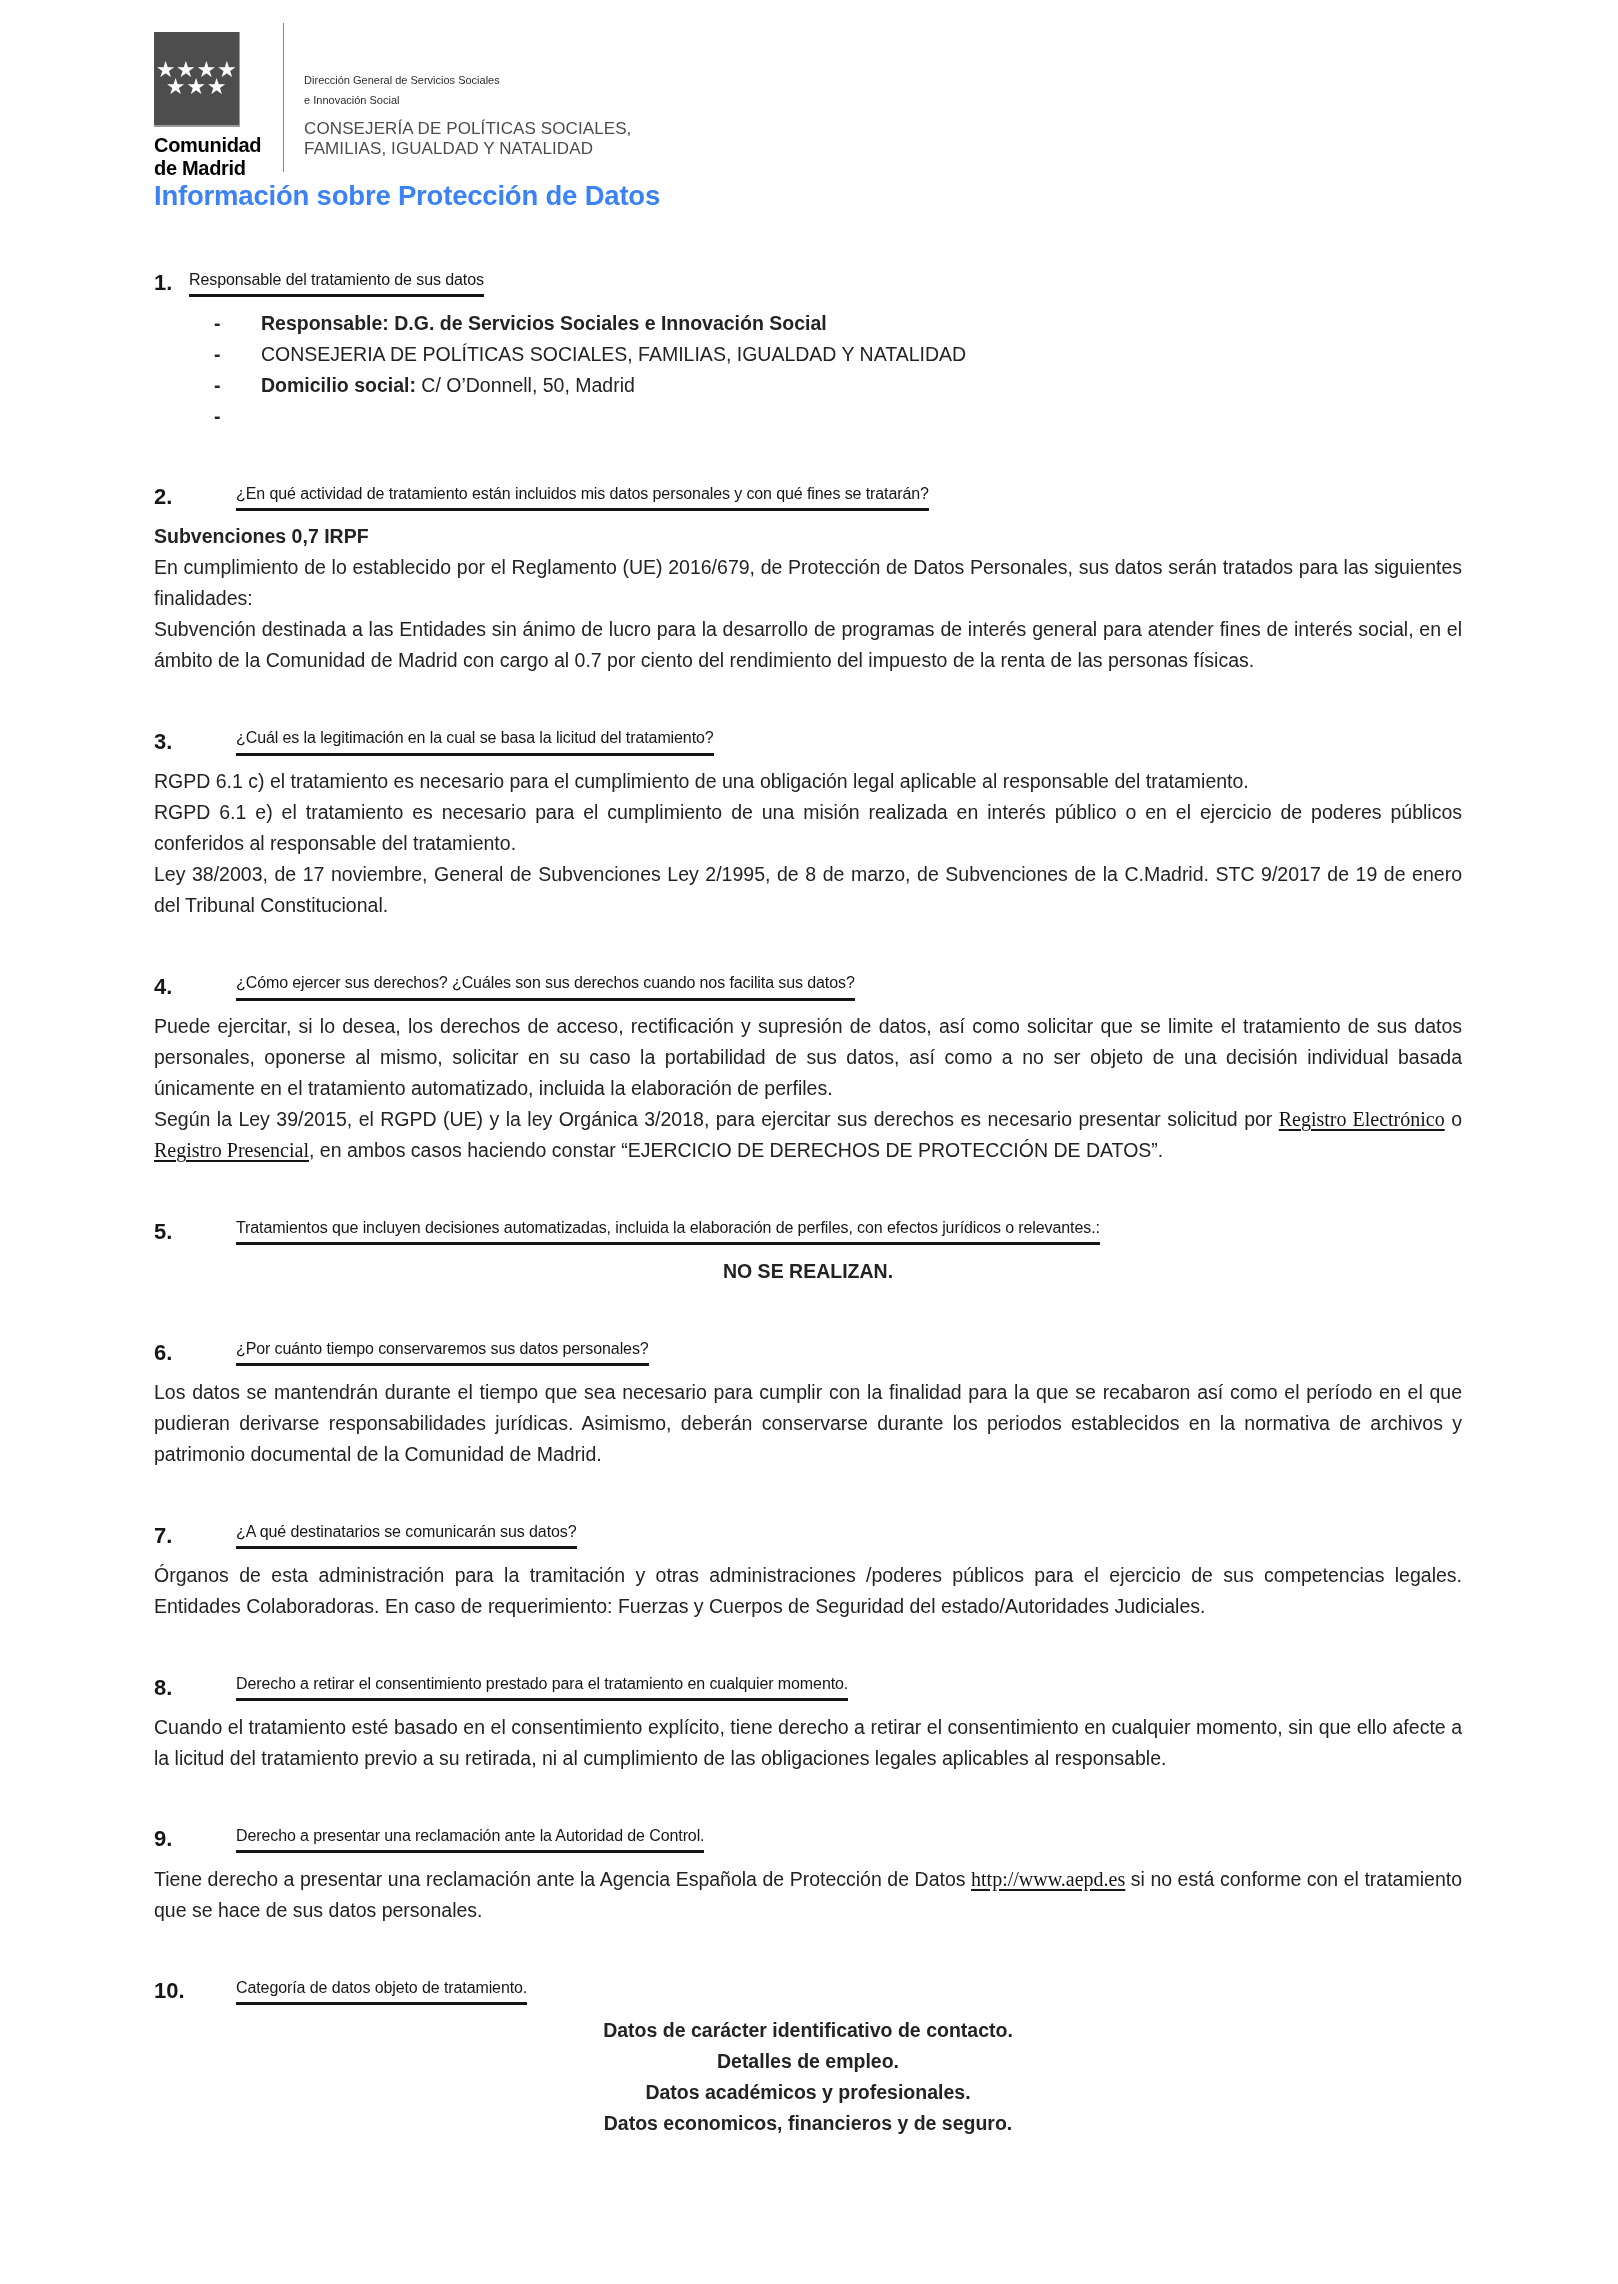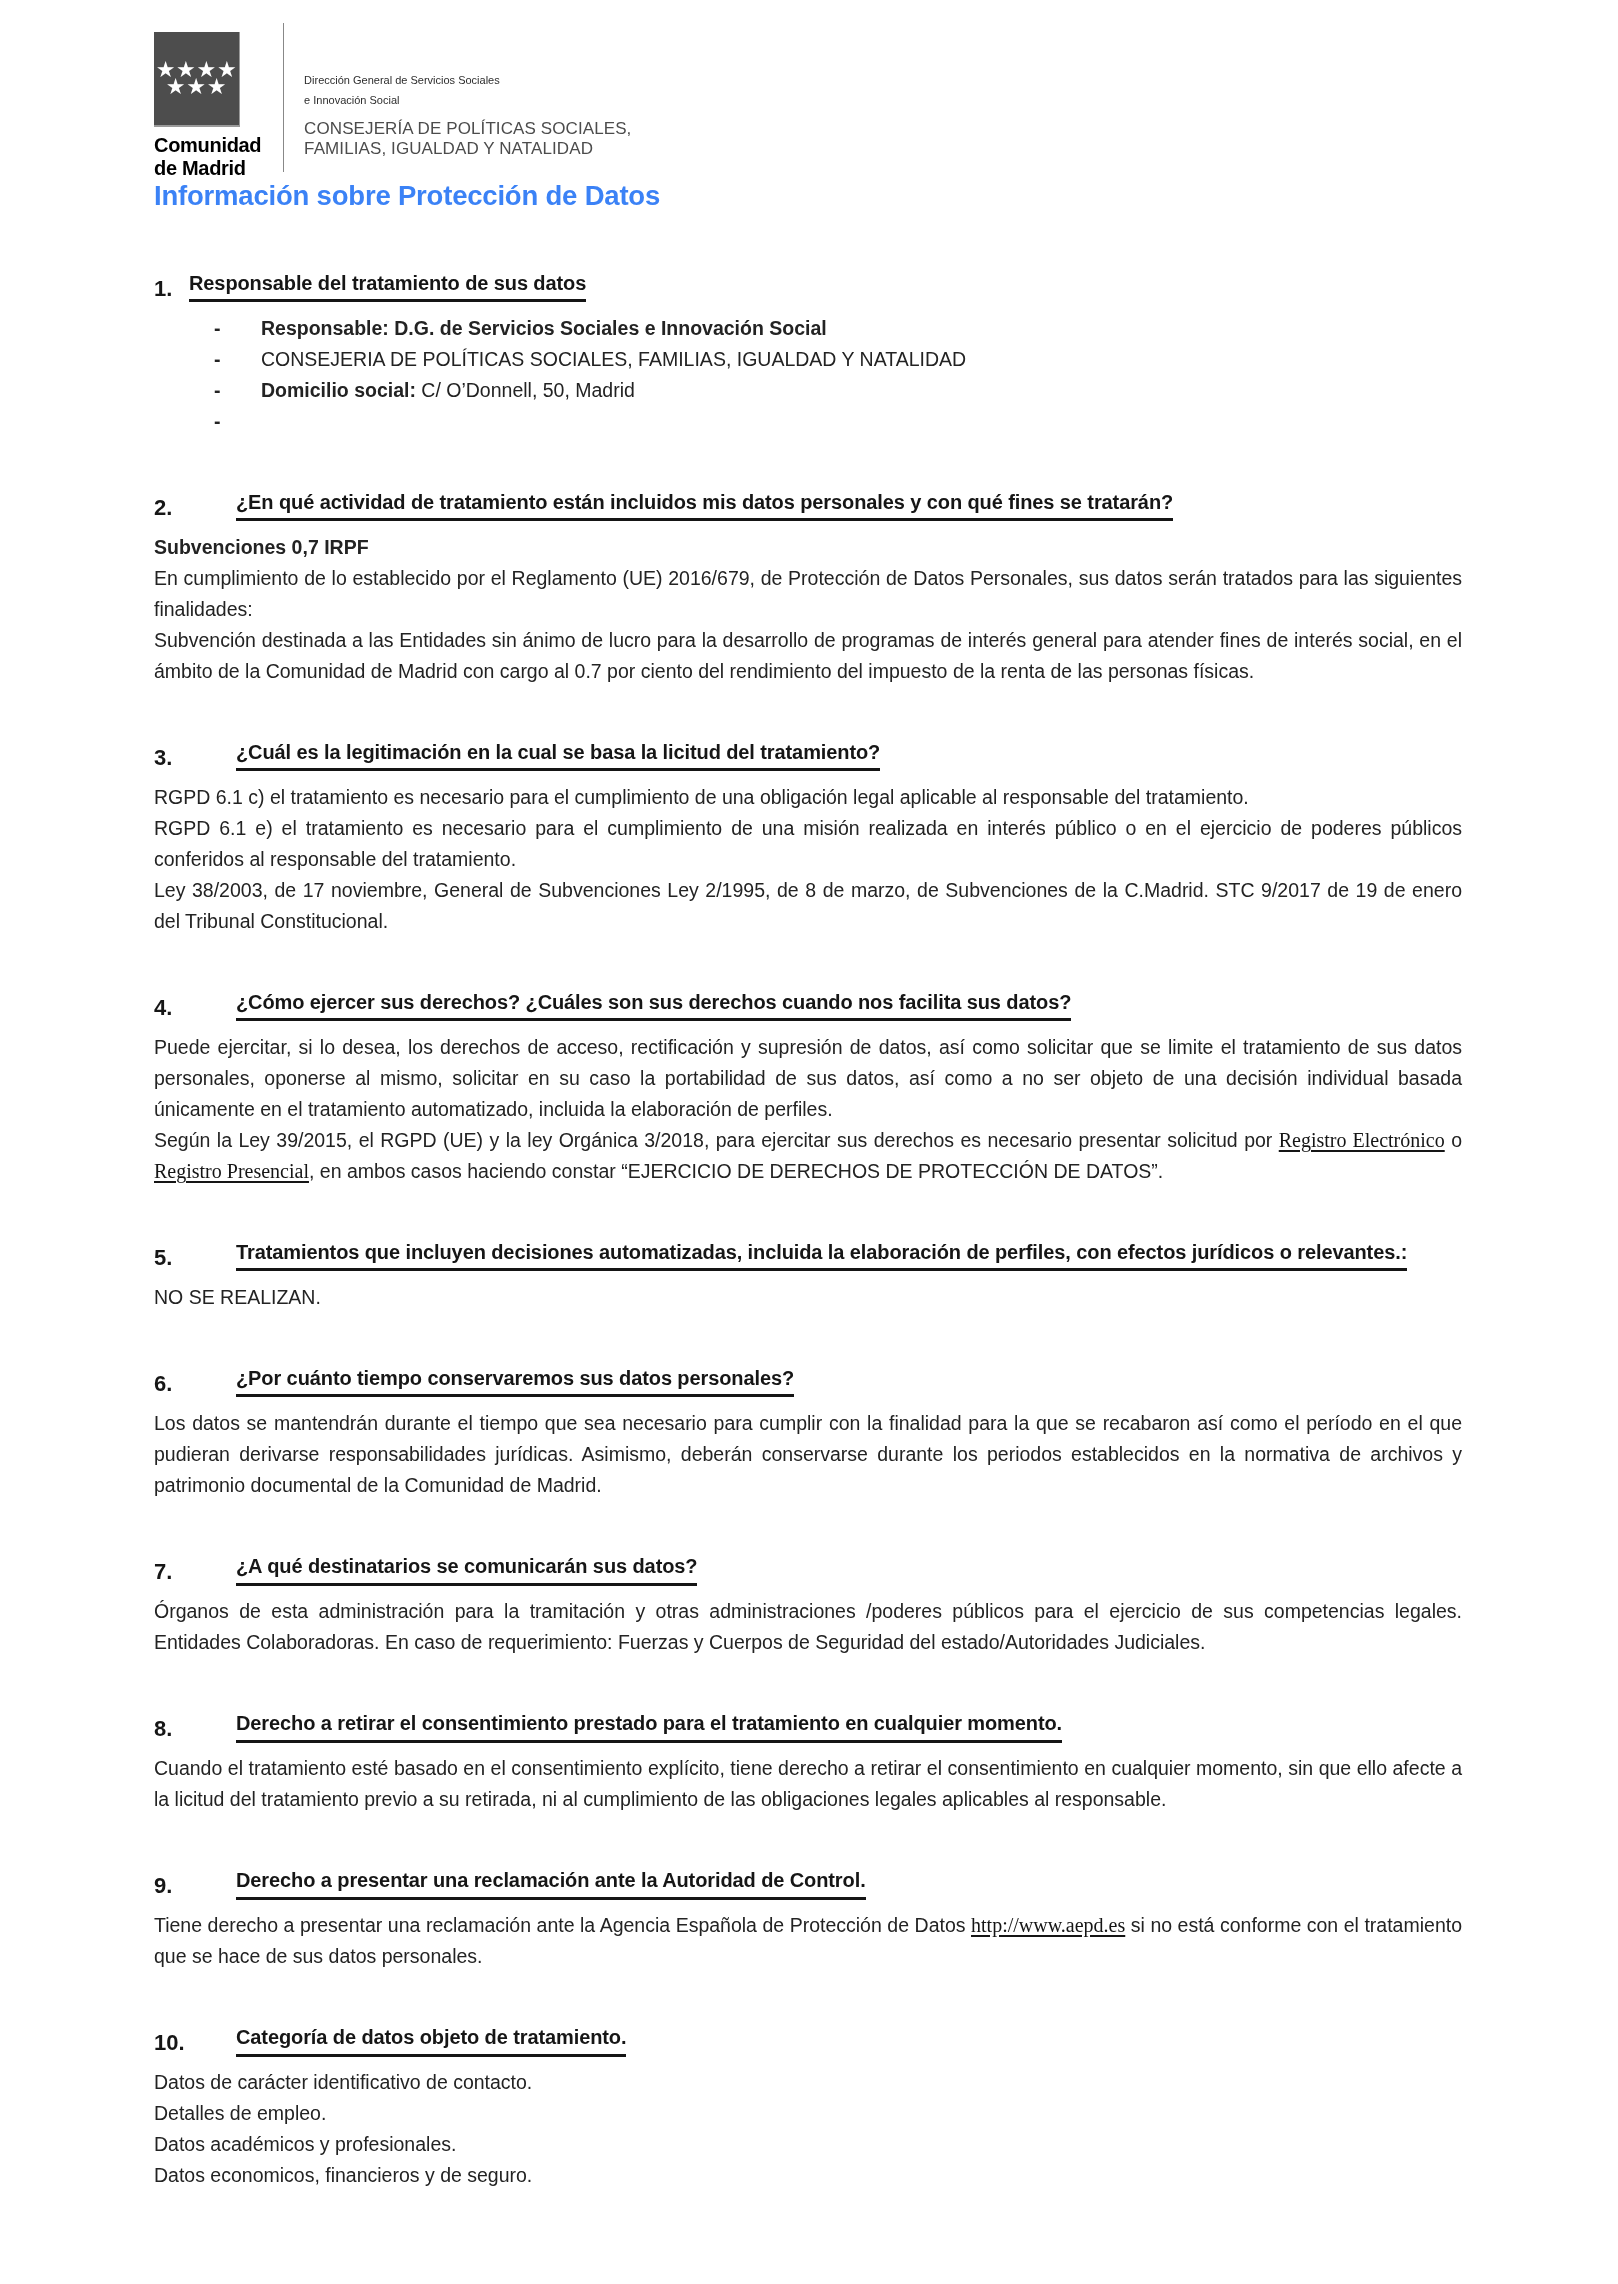--- a/index.html
+++ b/index.html
@@ -31,26 +31,26 @@
   
   .page-title { font-size:27.5px; font-weight:bold; color:#3b82f6; letter-spacing:-0.2px; }
 
   
   .section { margin-top:52px; }
   .section.first { margin-top:58px; }
   .sec-head { display:flex; align-items:flex-end; margin-bottom:10.7px; }
   .sec-num { font-weight:bold; font-size:22px; min-width:82px; line-height:1.2; color:#161616; }
   .sec-num.tight { min-width:35px; }
   .sec-title {
-    font-weight:bold; font-size:20px; line-height:1.3; color:#161616;
+    font-weight:normal; font-size:16px; line-height:1.3; color:#161616;
     border-bottom:3.4px solid #151515; padding-bottom:3.4px; letter-spacing:-0.1px;
   }
   p.body, .sub-head { font-size:19.5px; line-height:31px; margin:0; color:#232323; text-align:justify; }
   .sub-head { font-weight:bold; text-align:left; }
-  p.body.noj { text-align:left; }
+  p.body.noj { text-align:center;font-weight:bold; }
 
   
   .dash-item { display:flex; font-size:19.5px; line-height:31px; color:#232323; }
   .dash-item .indent { width:60px; }
   .dash-item .dash { width:47px; font-weight:bold; }
   .b { font-weight:bold; }
 
   
   a.doclink {
     font-family:"Liberation Serif", serif;

